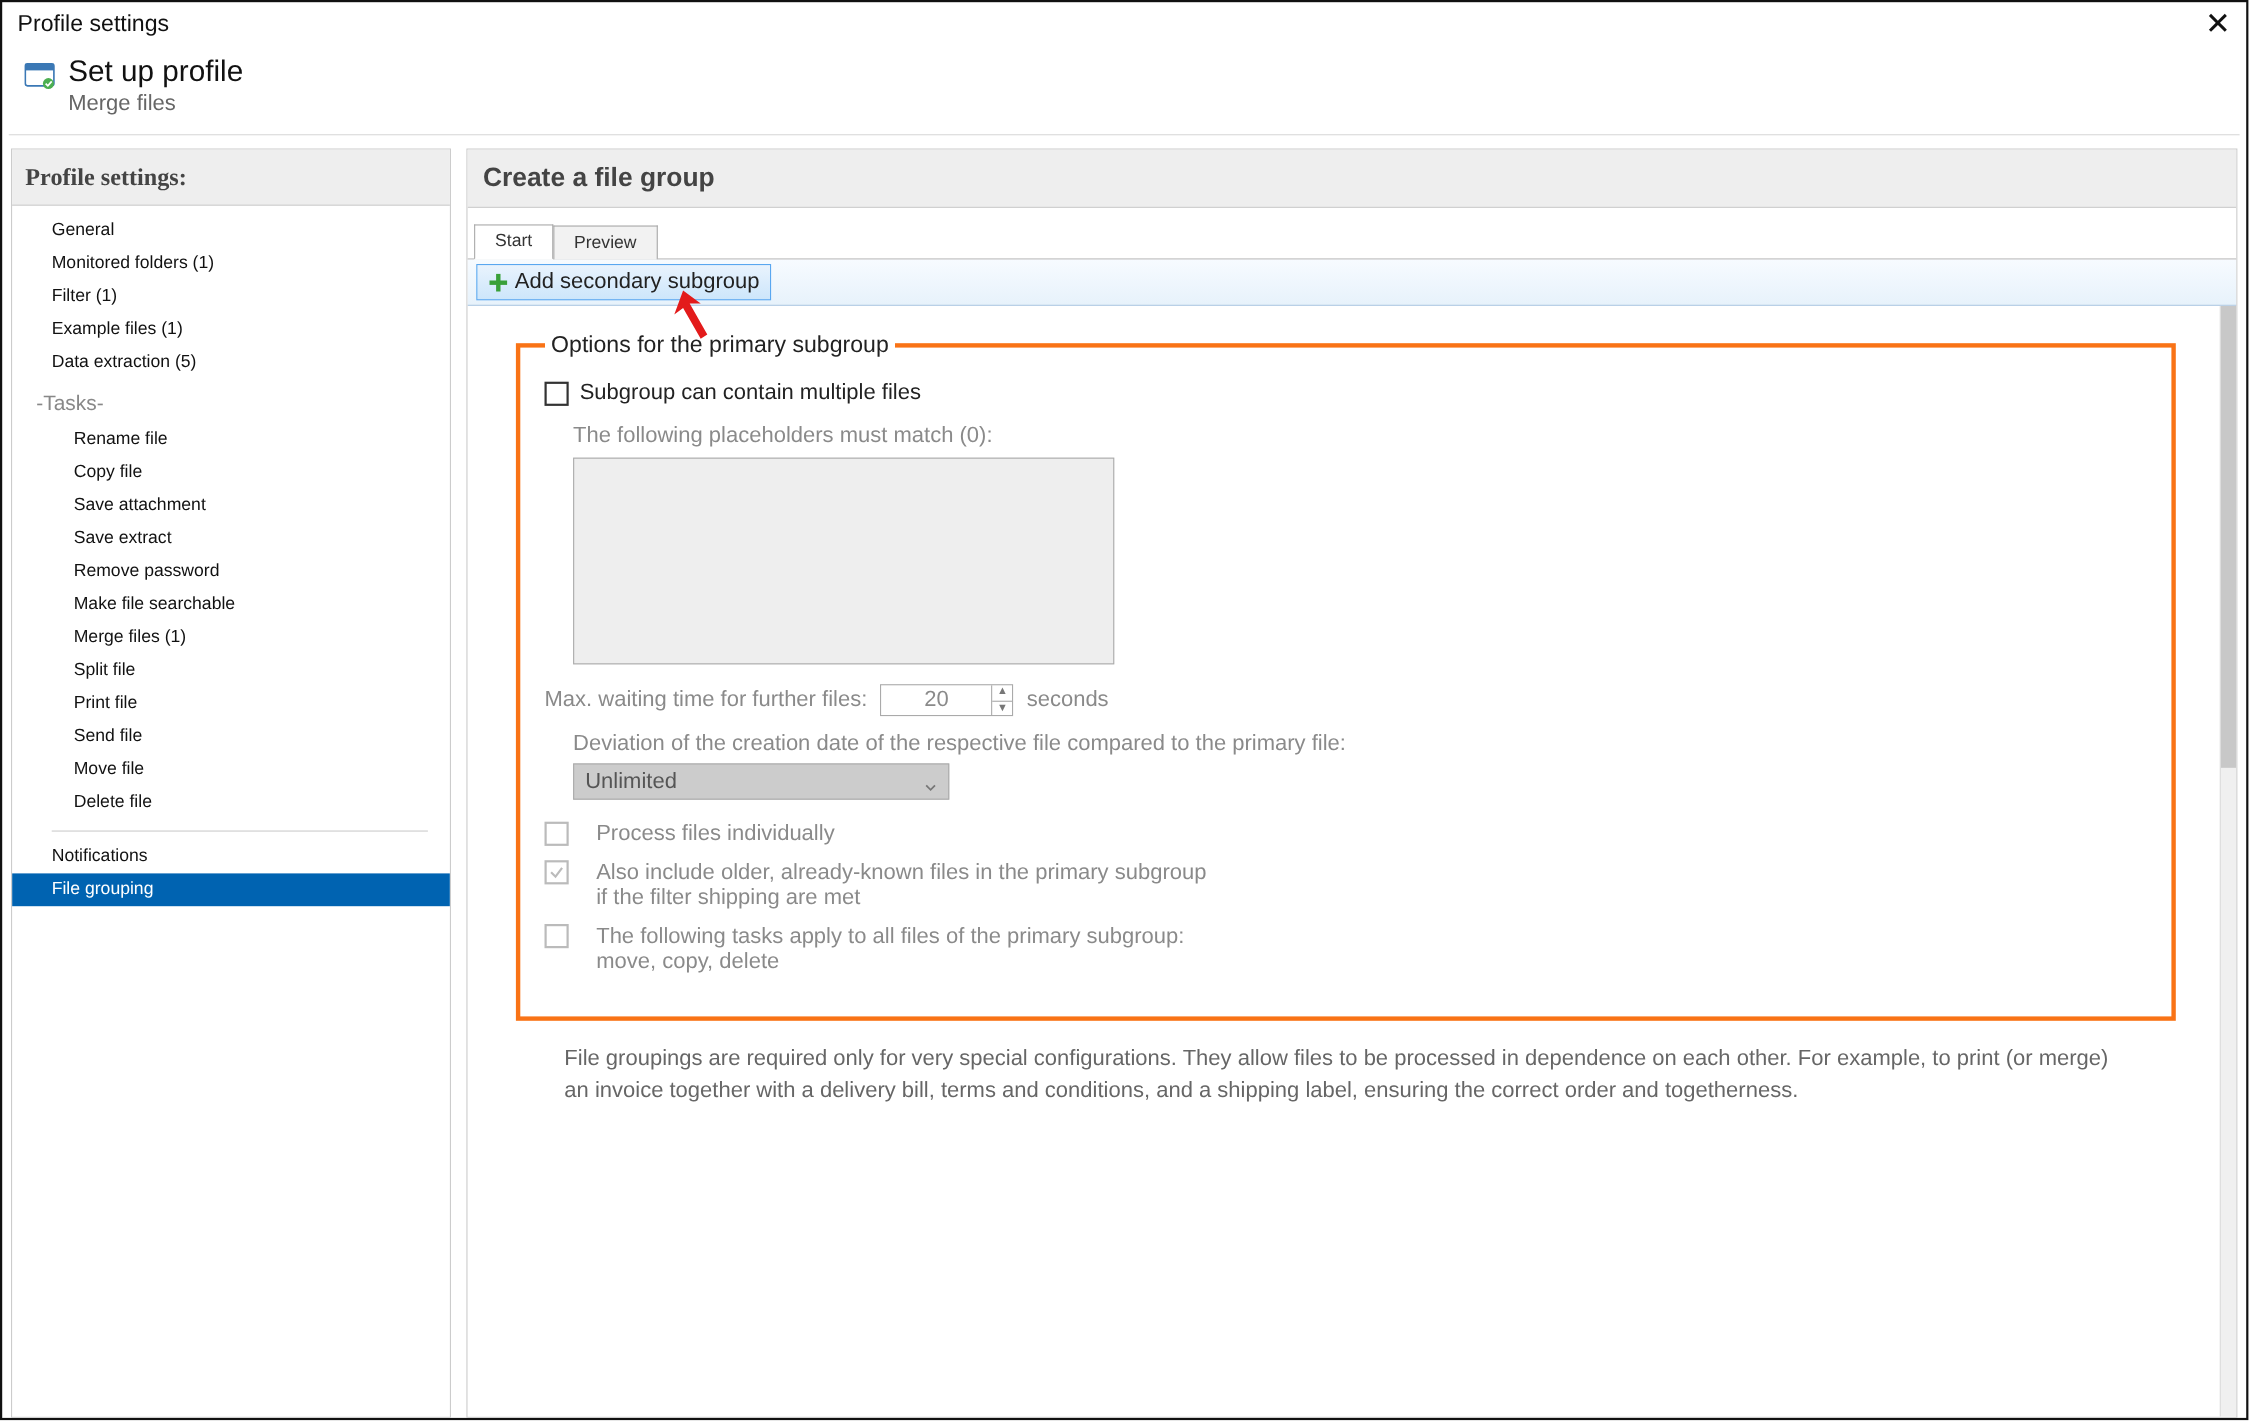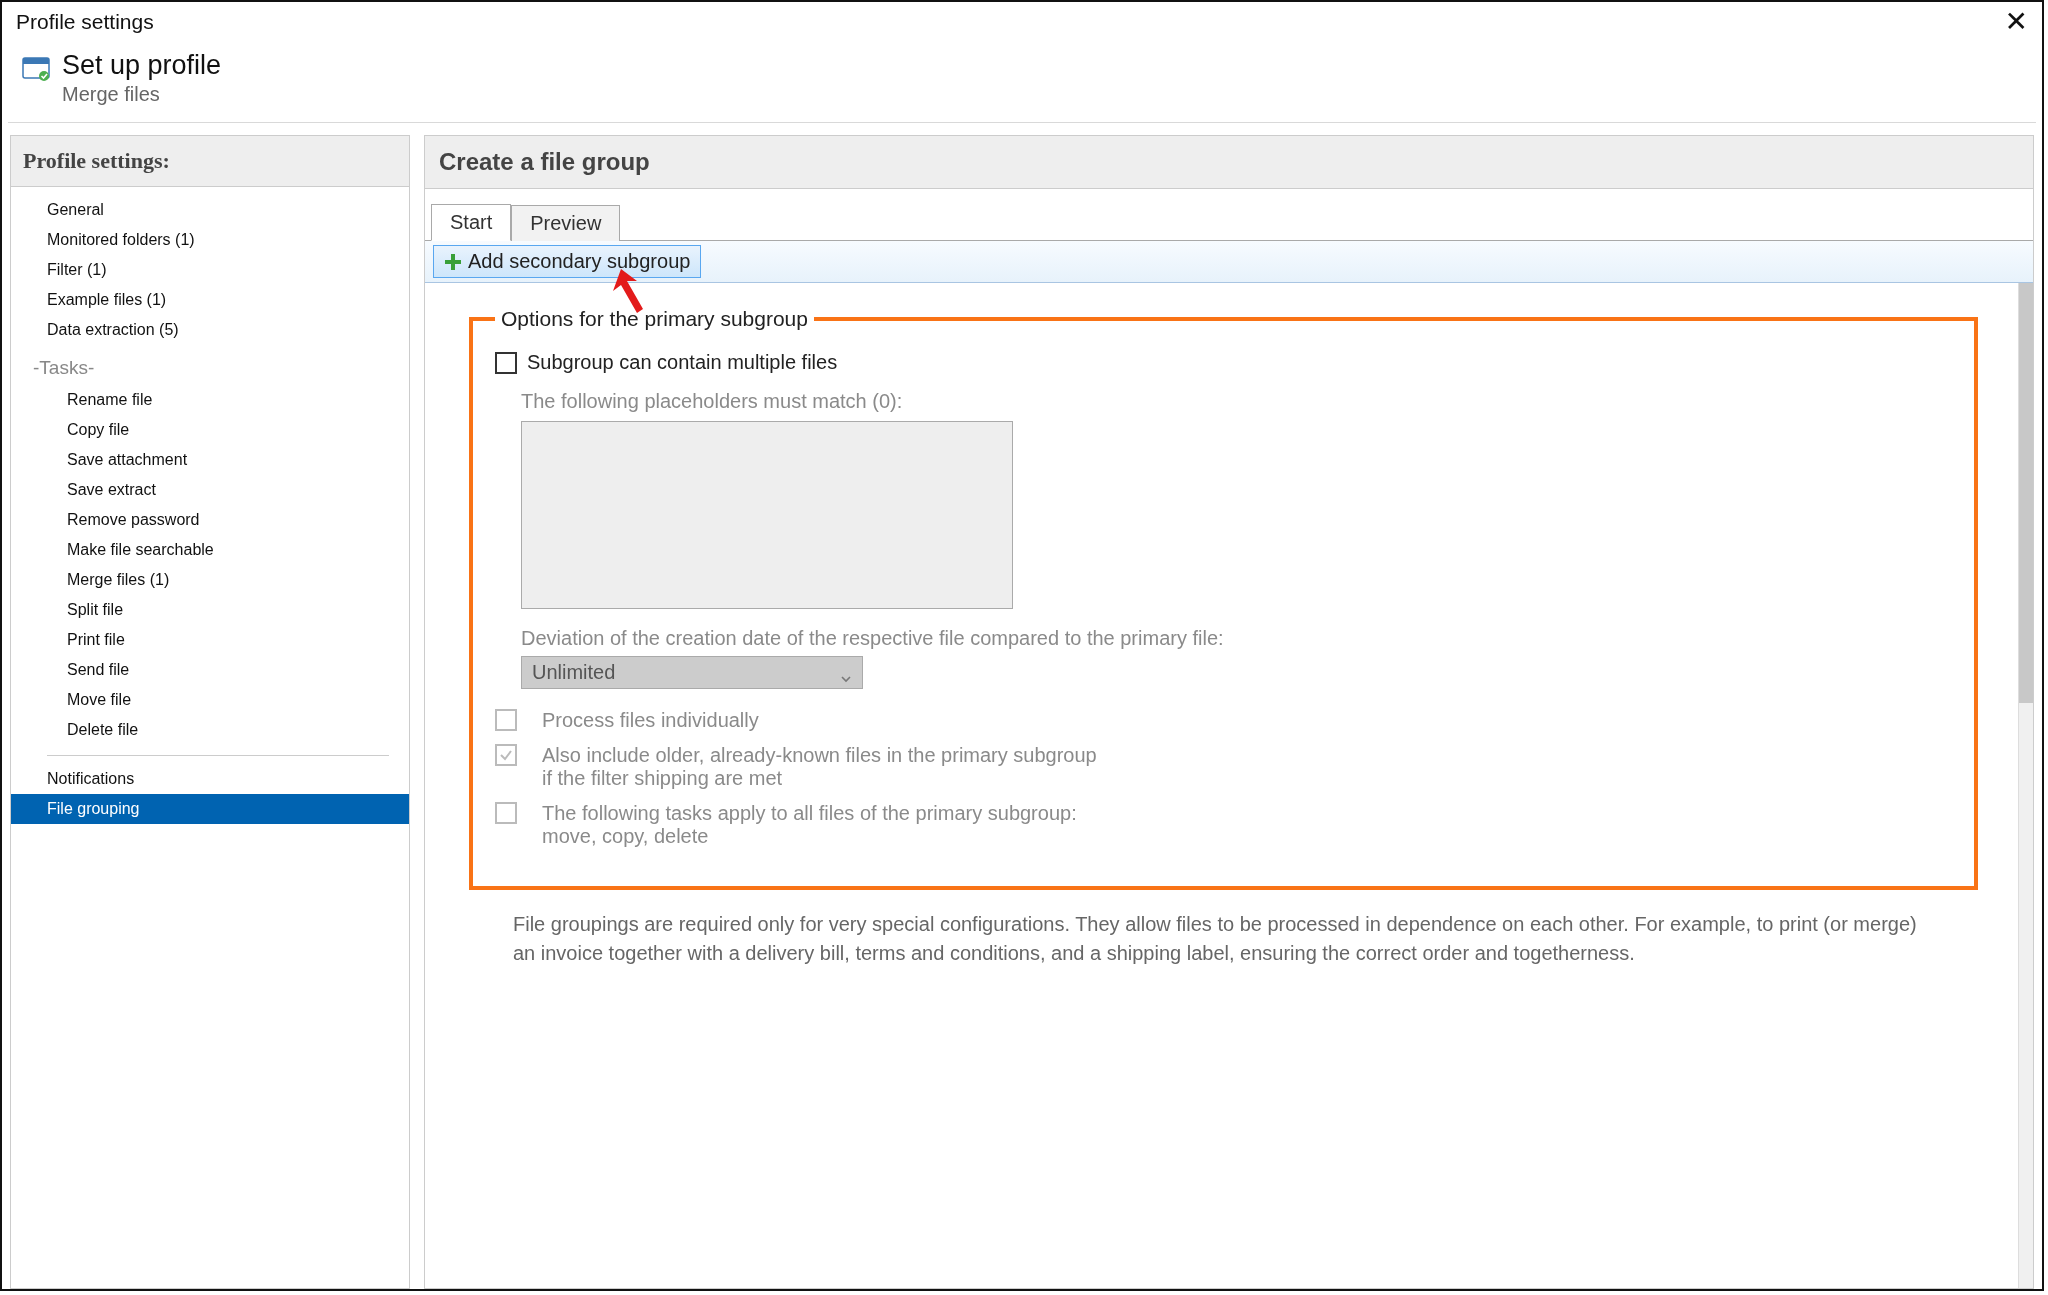--- a/index.html
+++ b/index.html
@@ -139,21 +139,21 @@
     align-items: flex-end;
     padding: 14px 6px 0 6px;
     border-bottom: 1px solid #a9a9a9;
     gap: 0;
   }
   .tab {
     padding: 6px 18px;
     border: 1px solid #a9a9a9;
     border-bottom: none;
     background: #f2f2f2;
-    font-size: 20px;
+    font-size: 16px;
     color: #333;
     cursor: pointer;
     position: relative;
     top: 1px;
   }
   .tab.active {
     background: #fff;
     border-bottom: 1px solid #fff;
   }
   
@@ -422,20 +422,31 @@
                 
               </span>
               <span>Subgroup can contain multiple files</span>
             </div>
 
             <div class="indent muted">The following placeholders must match (0):</div>
             <div class="indent">
               <div class="placeholder-box"></div>
             </div>
 
+            <div class="row-inline indent">
+              <span class="muted">Max. waiting time for further files:</span>
+              <span class="spinner">
+                <span class="val">20</span>
+                <span class="buttons">
+                  <span>▲</span>
+                  <span>▼</span>
+                </span>
+              </span>
+              <span class="muted">seconds</span>
+            </div>
 
             <div class="indent muted" style="margin-bottom:6px">Deviation of the creation date of the respective file compared to the primary file:</div>
             <div class="indent" style="margin-bottom:20px">
               <span class="select">
                 <span>Unlimited</span>
                 <span class="caret">
                   <svg viewBox="0 0 12 12">
                       <path d="M2 4 L6 8 L10 4" stroke="#777" stroke-width="1.6" fill="none"></path>
                     </svg>
                 </span>

